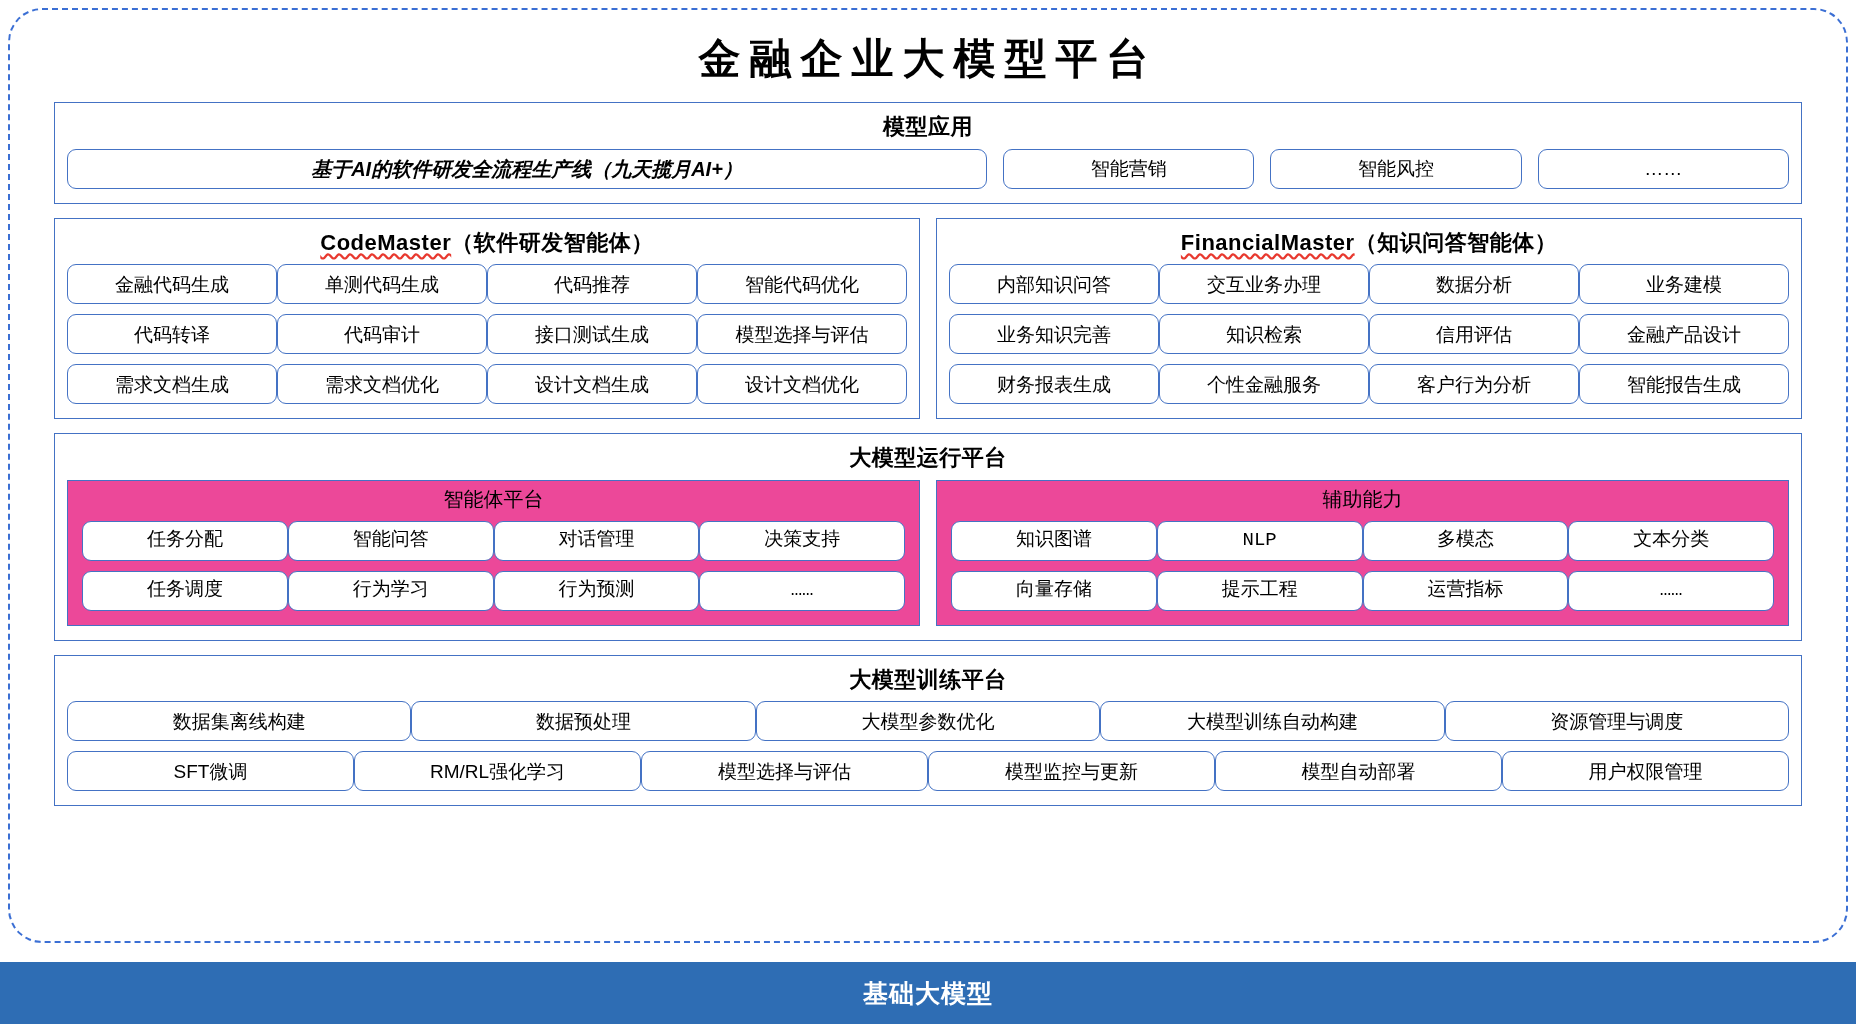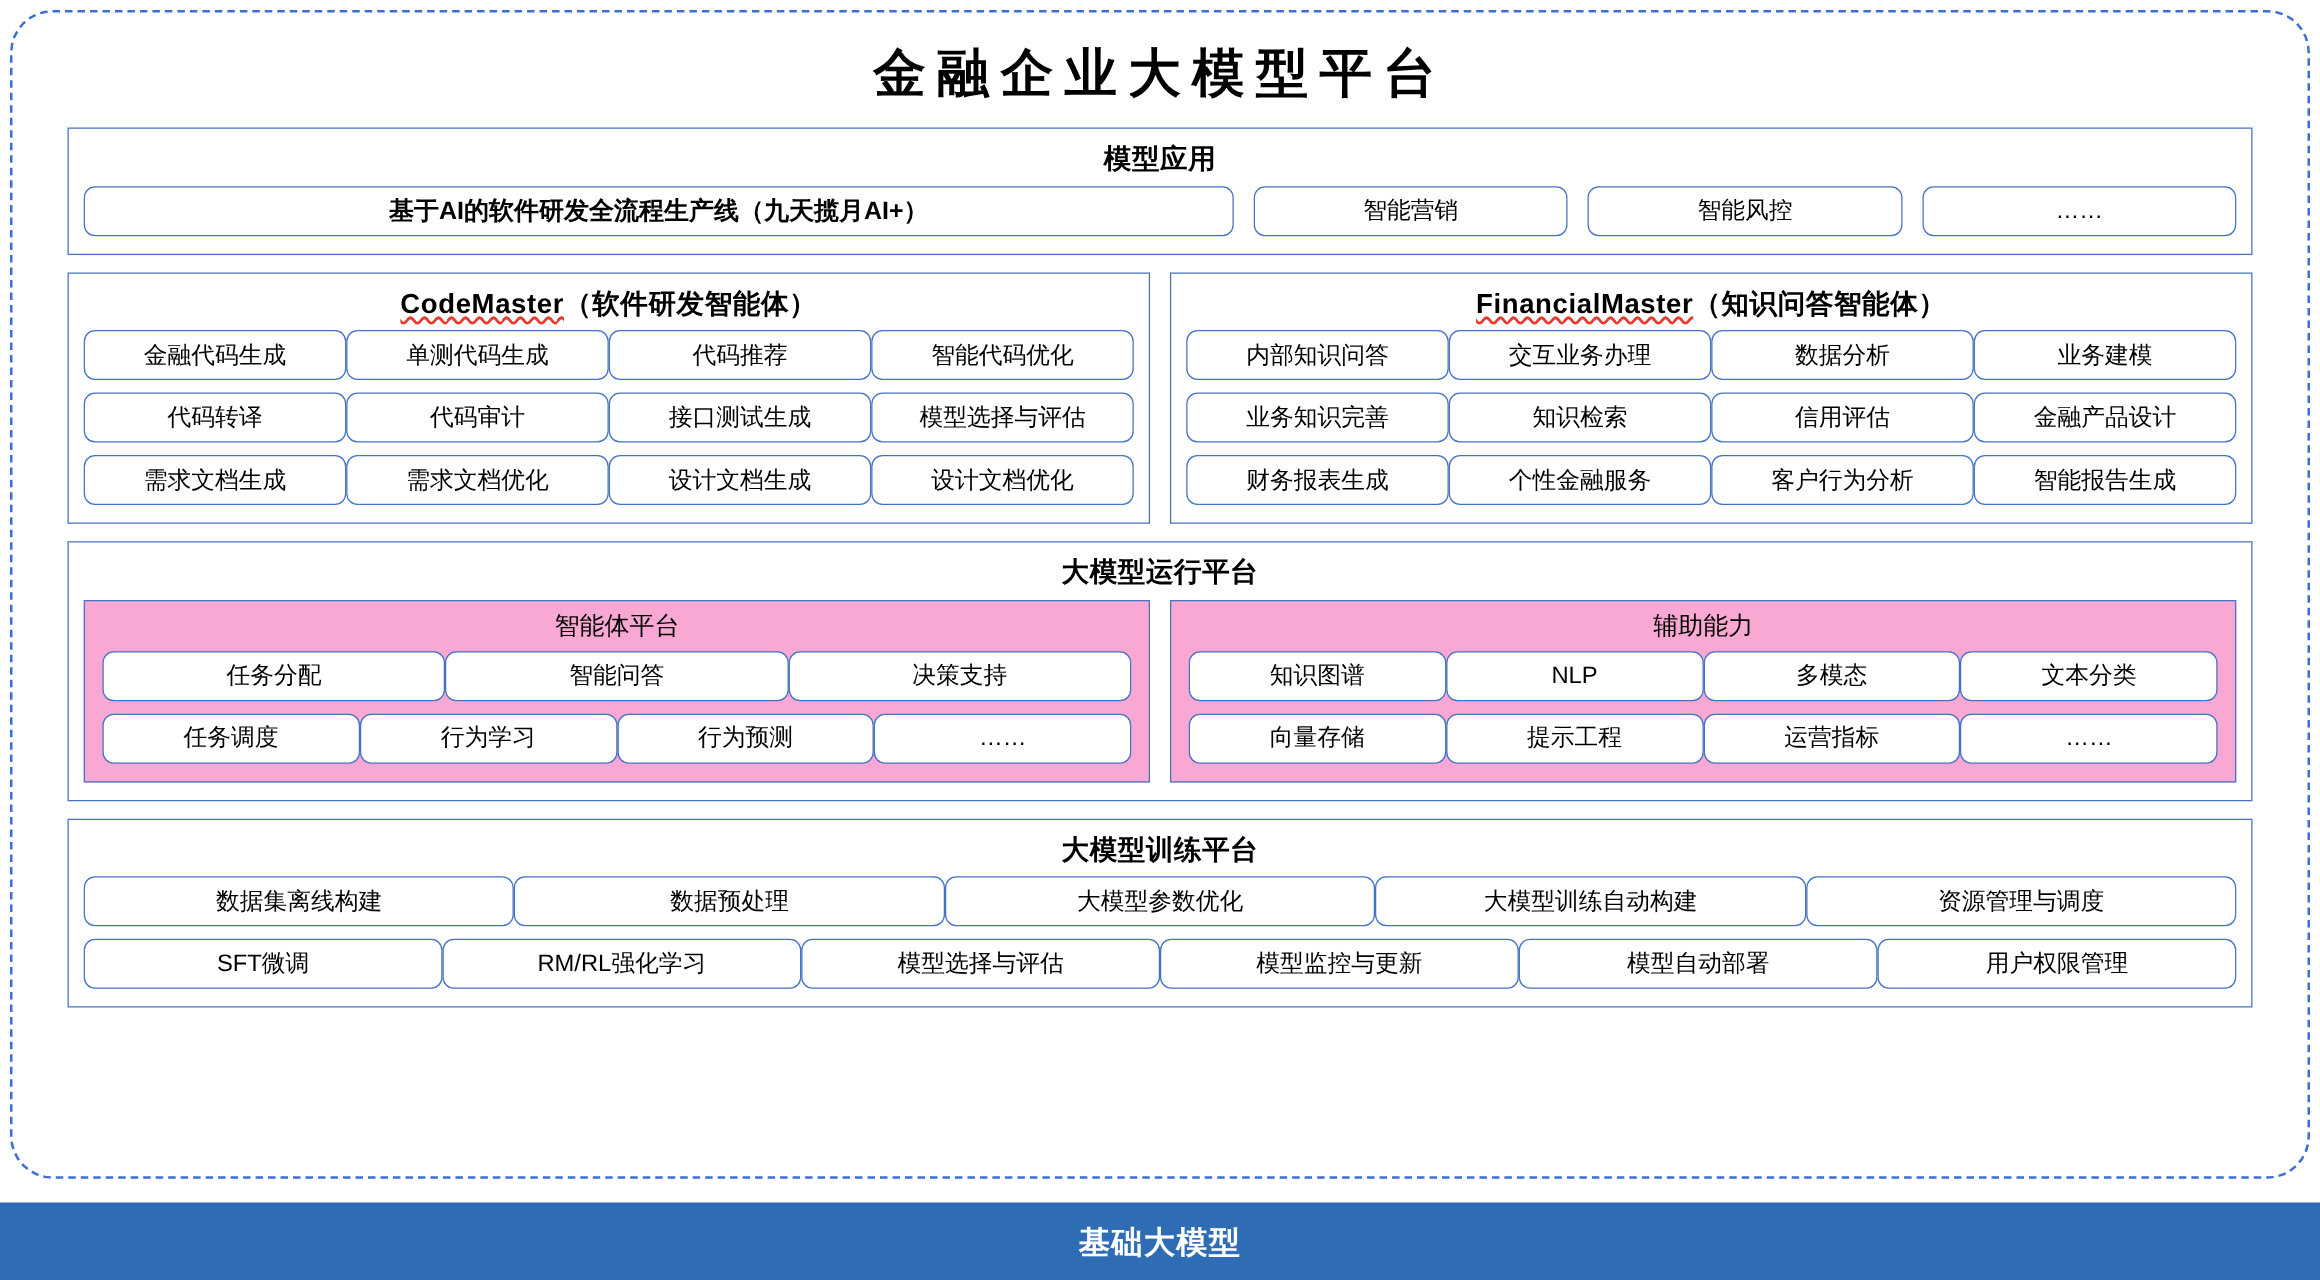--- a/index.html
+++ b/index.html
@@ -102,40 +102,41 @@
 
   .pill-row {
     display: flex;
     margin-bottom: 10px;
   }
   .pill-row:last-child { margin-bottom: 0; }
   .pill-row > .pill { flex: 1 1 0; min-width: 0; }
 
   
   .apps-row { display: flex; gap: 16px; }
-  .apps-row .pill.wide { flex: 0 0 920px; }
+  .apps-row .pill.wide { flex: 0 0 920px; font-style: italic; }
   .apps-row .pill.small { flex: 1 1 0; }
 
   
   .masters {
     display: flex;
     gap: 16px;
     margin-top: 14px;
   }
   .masters > .section { flex: 1 1 0; min-width: 0; }
 
   
   .runtime { margin-top: 14px; }
   .runtime-inner { display: flex; gap: 16px; }
   .runtime-inner > .panel { flex: 1 1 0; min-width: 0; }
 
   .panel {
     border: 1.4px solid #4472c4;
-    background: #f9a8d4;
+    background: #ec4899;
     padding: 8px 14px 14px 14px;
+    font-family: Liberation Mono, monospace;
   }
 
   
   .training { margin-top: 14px; }
 
   
   .base-bar {
     position: absolute;
     left: 0;
     top: 962px;
@@ -226,20 +227,21 @@
     <div class="section runtime">
       <div class="section-title">大模型运行平台</div>
 
       <div class="runtime-inner">
 
         <div class="panel">
           <div class="sub-title">智能体平台</div>
           <div class="pill-row">
             <div class="pill">任务分配</div>
             <div class="pill">智能问答</div>
+            <div class="pill">对话管理</div>
             <div class="pill">决策支持</div>
           </div>
           <div class="pill-row">
             <div class="pill">任务调度</div>
             <div class="pill">行为学习</div>
             <div class="pill">行为预测</div>
             <div class="pill">……</div>
           </div>
         </div>
 

